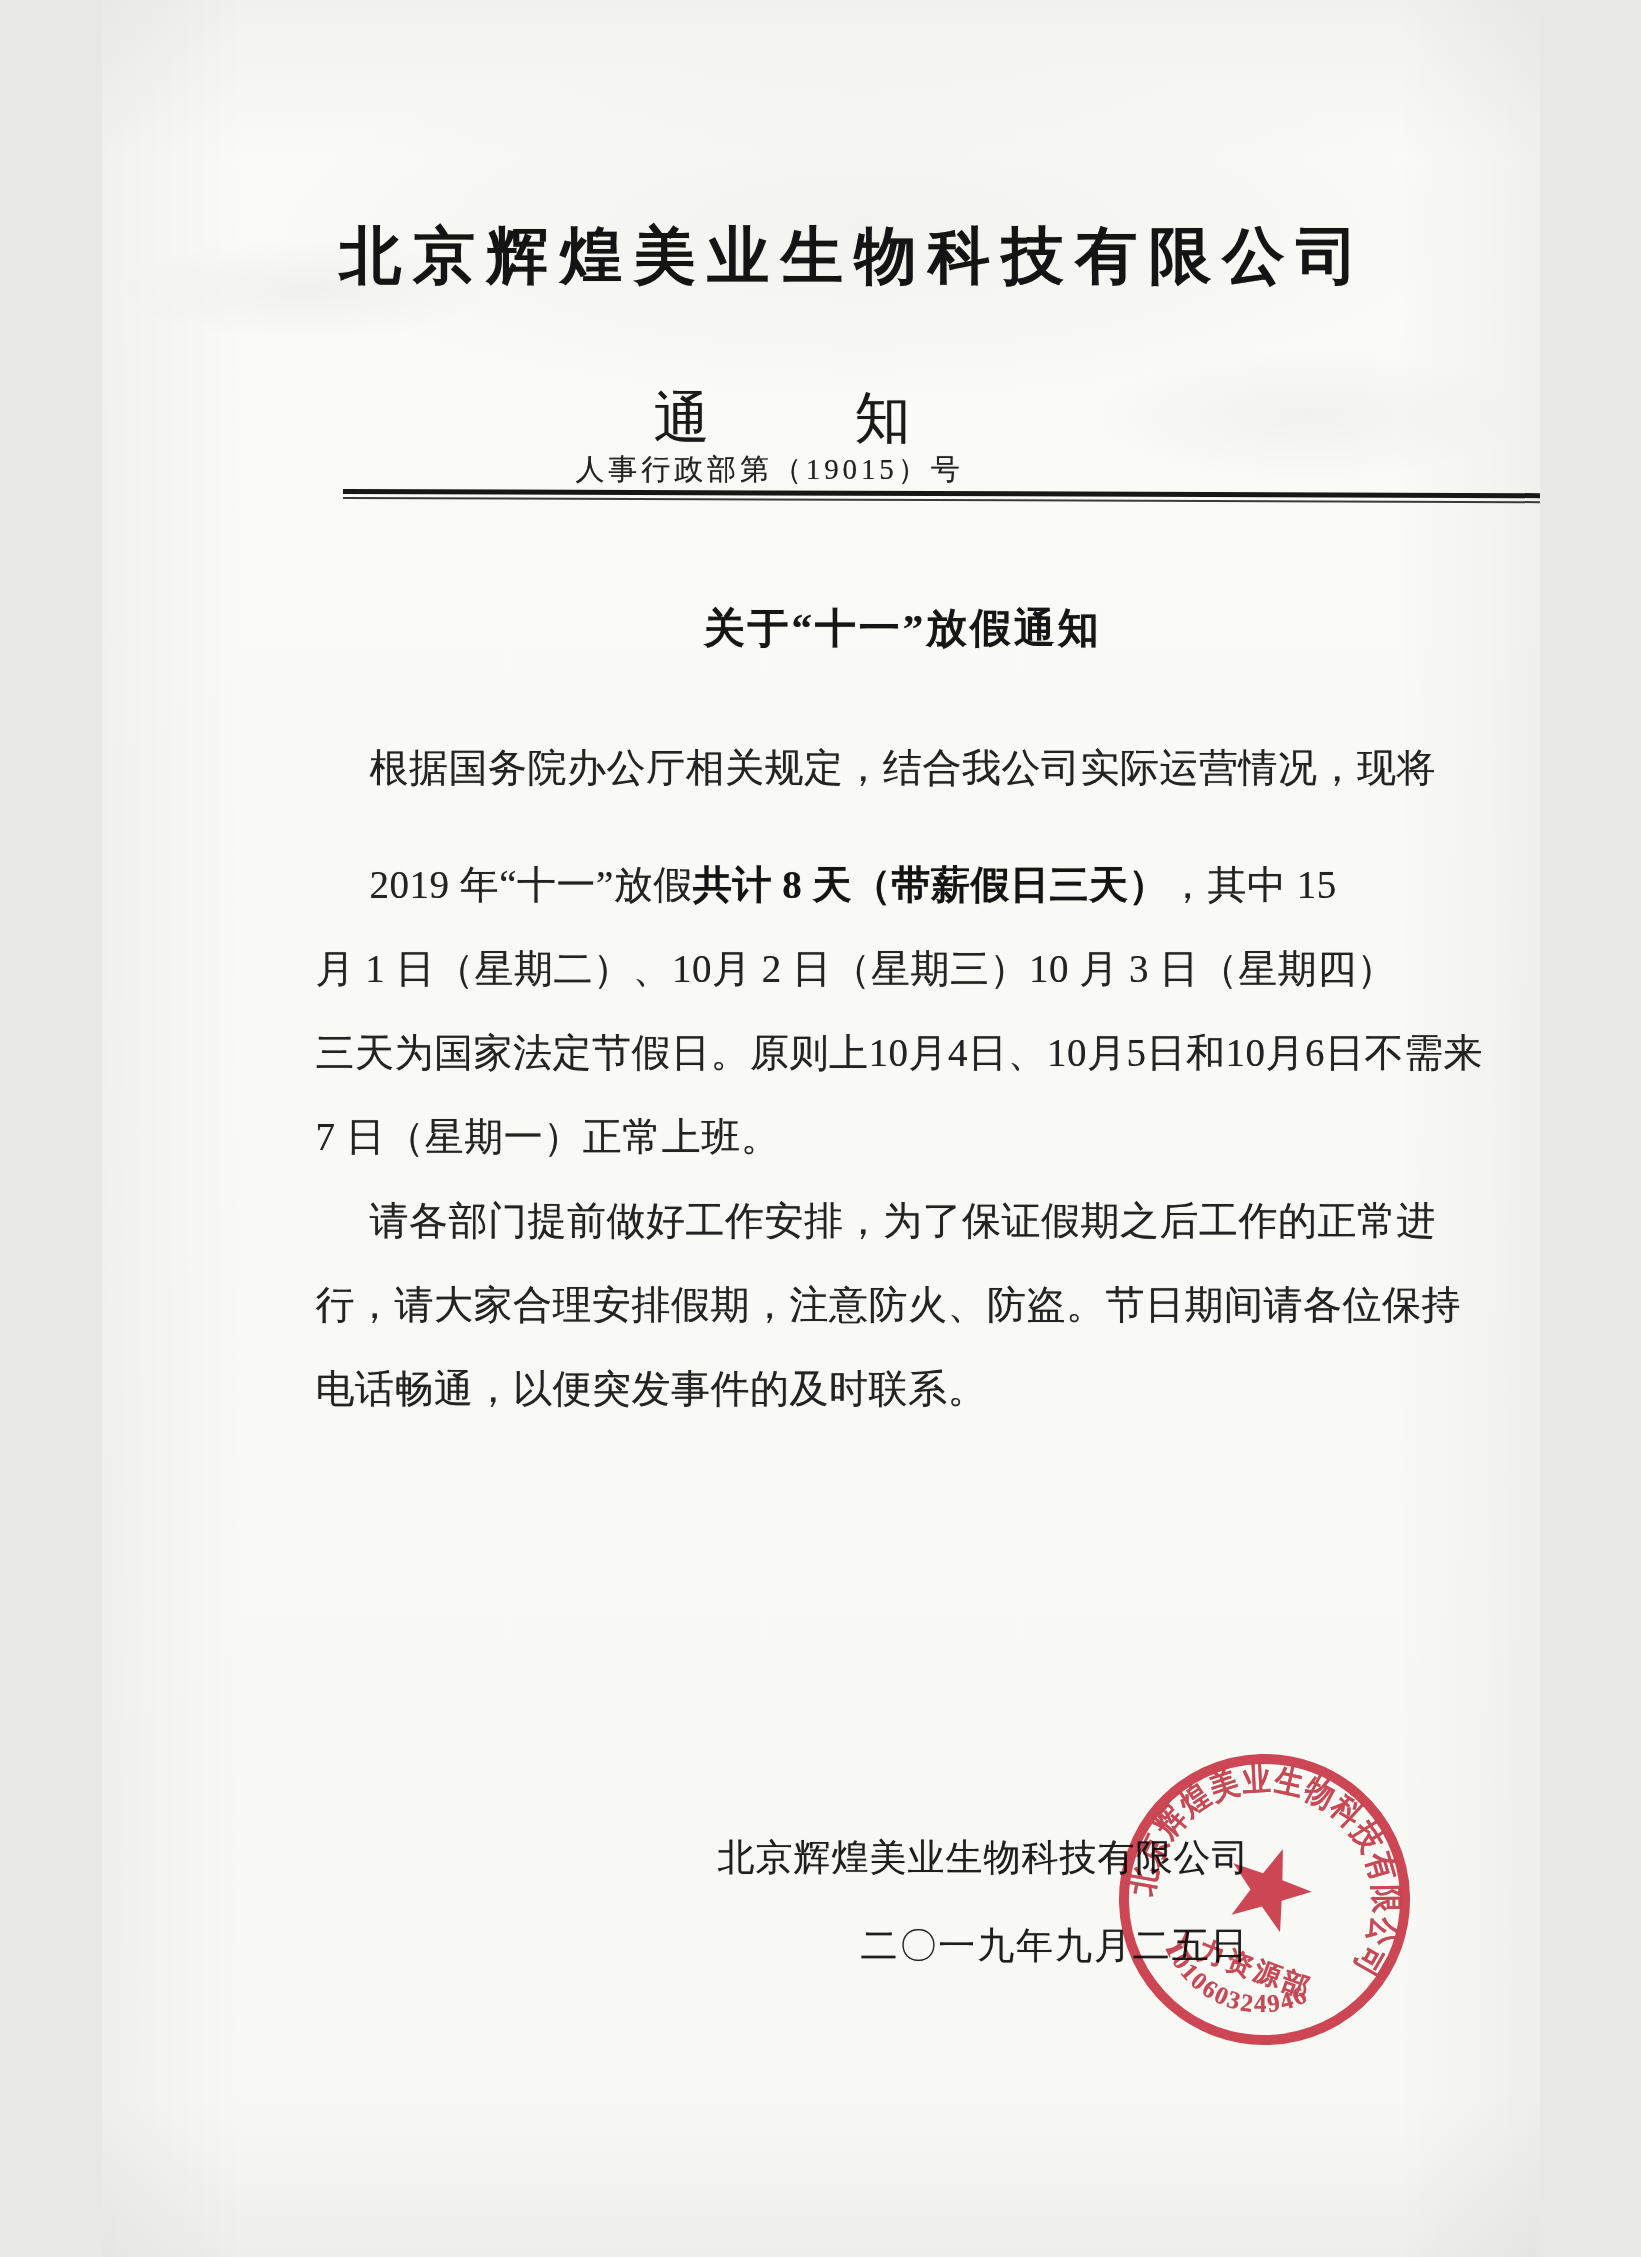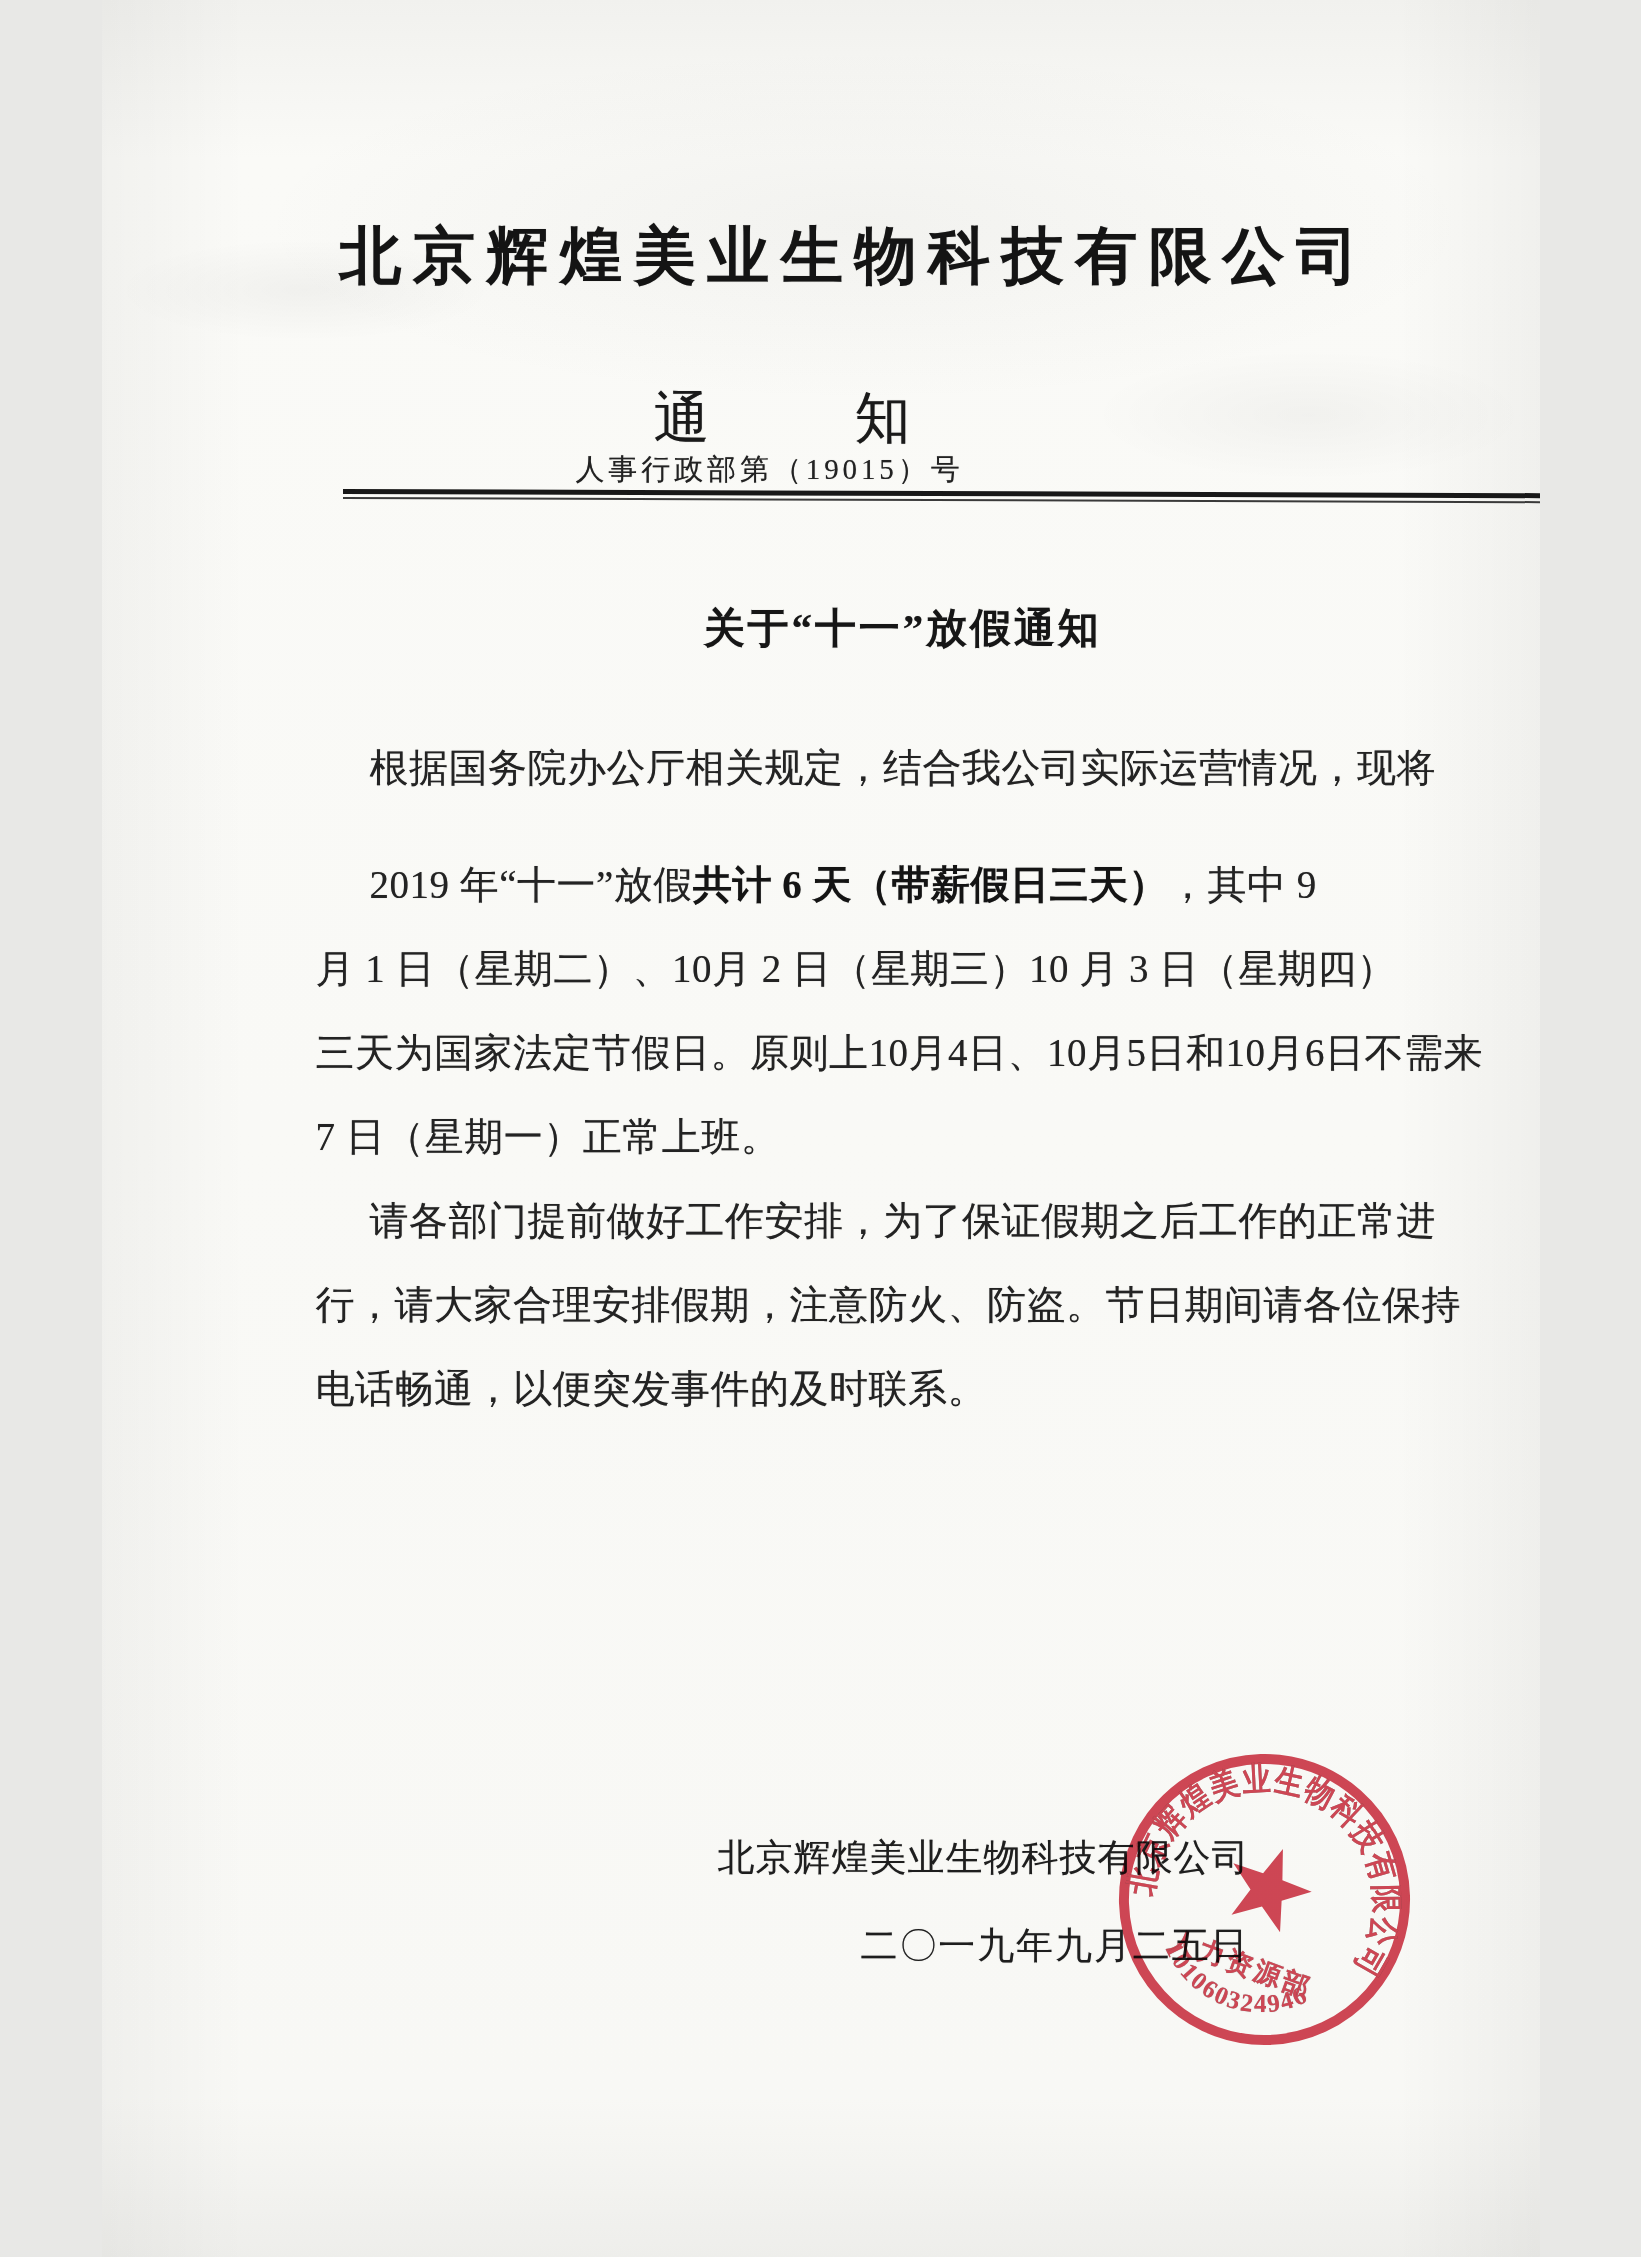--- a/index.html
+++ b/index.html
@@ -101,22 +101,22 @@
   </div>
 
   <div class="subject">关于“十一”放假通知</div>
 
   <div class="notice-body" id="notice-body">
       <div class="body-line indent">
         <span>根据国务院办公厅相关规定，结合我公司实际运营情况，现将</span>
       </div>
       <div class="body-line indent gap-before">
         <span>2019 年“十一”放假</span>
-        <span class="seg-bold">共计 6 天（带薪假日三天）</span>
-        <span>，其中 9</span>
+        <span class="seg-bold">共计 8 天（带薪假日三天）</span>
+        <span>，其中 15</span>
       </div>
       <div class="body-line">
         <span>月 1 日（星期二）、10月 2 日（星期三）10 月 3 日（星期四）</span>
       </div>
       <div class="body-line">
         <span>三天为国家法定节假日。原则上10月4日、10月5日和10月6日不需来</span>
       </div>
       <div class="body-line">
         <span>7 日（星期一）正常上班。</span>
       </div>

